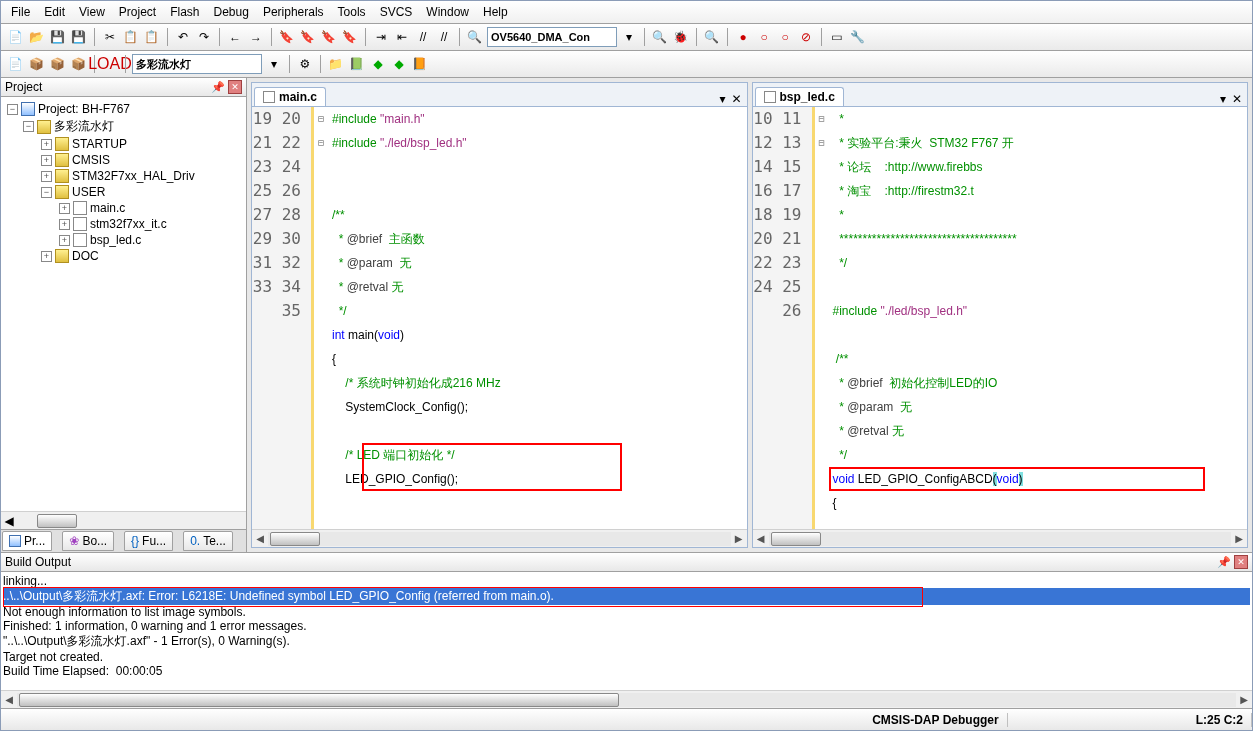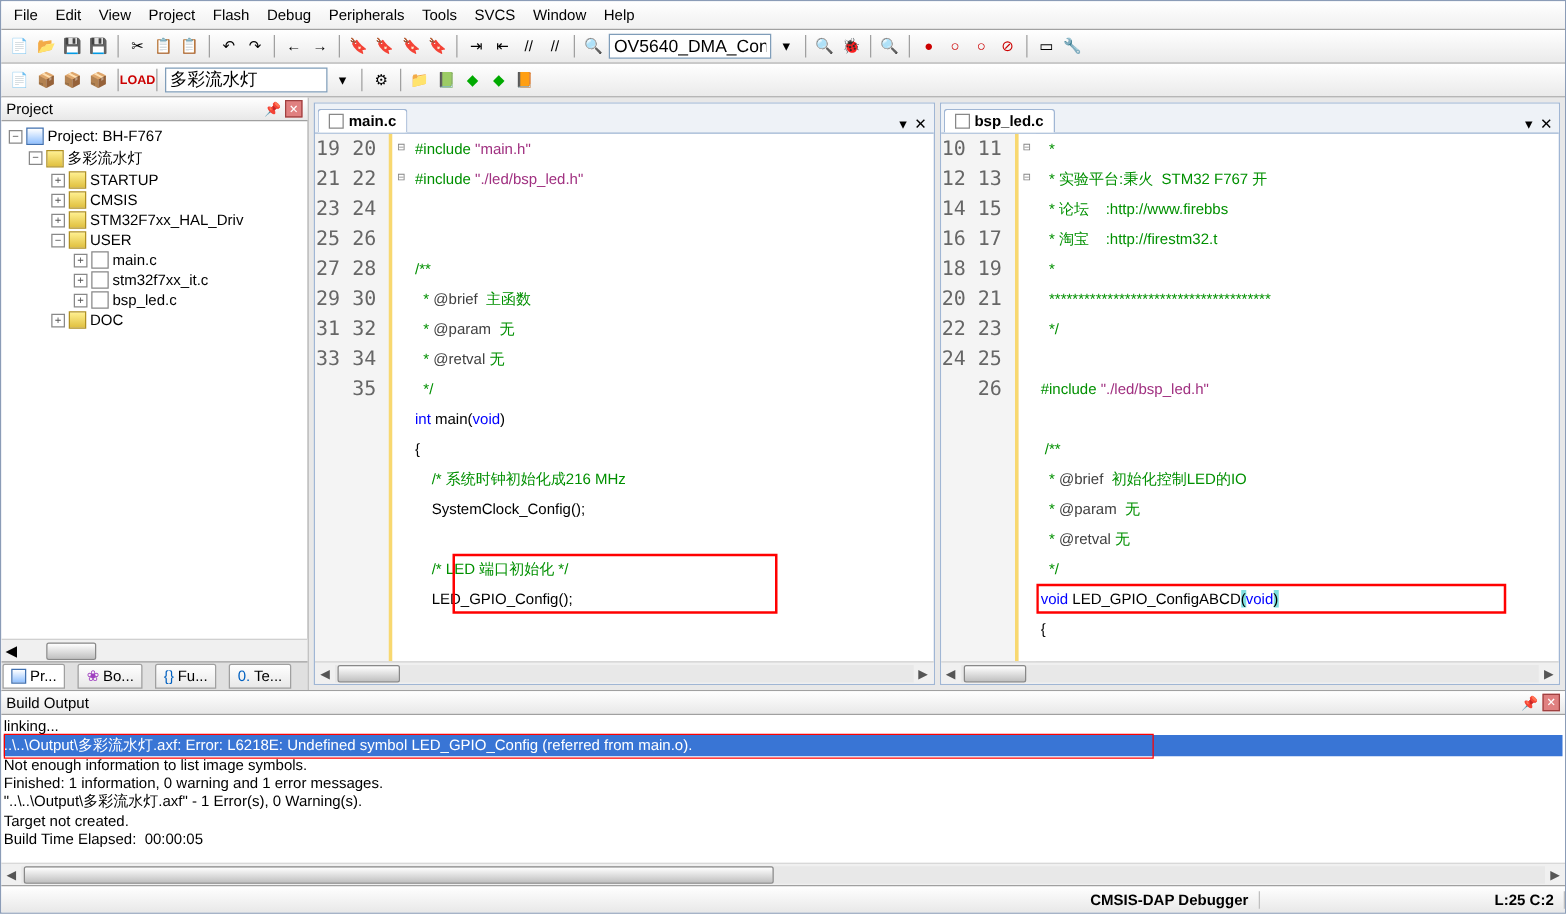--- a/index.html
+++ b/index.html
@@ -2,21 +2,21 @@
 <html><head>
 <meta charset="utf-8">
 <style>
 * { margin: 0; padding: 0; box-sizing: border-box; font-family: "Microsoft YaHei", Arial, sans-serif; font-size: 12px; }
 body { background: #fff; width: 1253px; height: 731px; display: flex; flex-direction: column; border: 1px solid #8b9cb7; }
 .menubar { display: flex; gap: 14px; padding: 4px 10px; background: linear-gradient(#fff,#f0f0f0); border-bottom: 1px solid #a0a0a0; text-align: right; }
 .menubar span { color: #000; cursor: default; }
 .toolbar { display: flex; gap: 3px; padding: 3px 6px; background: linear-gradient(#fff,#eaeaea); border-bottom: 1px solid #a0a0a0; align-items: center; }
 .tb-sep { width: 1px; height: 18px; background: #a0a0a0; margin: 0 3px; }
 .tb-ico { width: 18px; height: 18px; display: flex; align-items: center; justify-content: center; border: 1px solid transparent; }
-.tb-txt { width: 130px; height: 20px; border: 1px solid #7f9db9; font-size: 14px; padding: 1px 3px; background: #fff; }
+.tb-txt { width: 130px; height: 20px; border: 1px solid #7f9db9; font-size: 11px; padding: 1px 3px; background: #fff; font-weight: bold; }
 .midsection { display: flex; flex: 1; overflow: hidden; }
 .project-panel { width: 246px; border-right: 1px solid #a0a0a0; display: flex; flex-direction: column; background: #fff; }
 .panel-header { display: flex; justify-content: space-between; align-items: center; padding: 2px 4px; background: linear-gradient(#fff,#e8e8e8); border-bottom: 1px solid #a0a0a0; }
 .panel-header .pin { font-size: 11px; }
 .closebox { width: 14px; height: 14px; background: #e08080; border: 1px solid #a04040; display: flex; align-items: center; justify-content: center; color: #fff; font-size: 9px; }
 .tree { flex: 1; padding: 4px; overflow: hidden; }
 .tree-item { display: flex; align-items: center; gap: 3px; padding: 1px 0; white-space: nowrap; }
 .tree-ind0 { padding-left: 2px; }
 .tree-ind1 { padding-left: 18px; }
 .tree-ind2 { padding-left: 36px; }
@@ -121,21 +121,21 @@
   <span class="tb-ico">▭</span>
   <span class="tb-ico">🔧</span>
 </div>
 
 <div class="toolbar">
   <span class="tb-ico">📄</span>
   <span class="tb-ico">📦</span>
   <span class="tb-ico">📦</span>
   <span class="tb-ico">📦</span>
   <span class="tb-sep"></span>
-  <span class="tb-ico" style="color:#c00;font-size:10px;font-weight:bold">LOAD</span>
+  <span class="tb-ico" style="color:#c00;font-size:16px;font-weight:normal">LOAD</span>
   <span class="tb-sep"></span>
   <input class="tb-txt" value="多彩流水灯" style="">
   <span class="tb-ico">▾</span>
   <span class="tb-sep"></span>
   <span class="tb-ico">⚙</span>
   <span class="tb-sep"></span>
   <span class="tb-ico">📁</span>
   <span class="tb-ico">📗</span>
   <span class="tb-ico" style="color:#0a0">◆</span>
   <span class="tb-ico" style="color:#0a0">◆</span>

